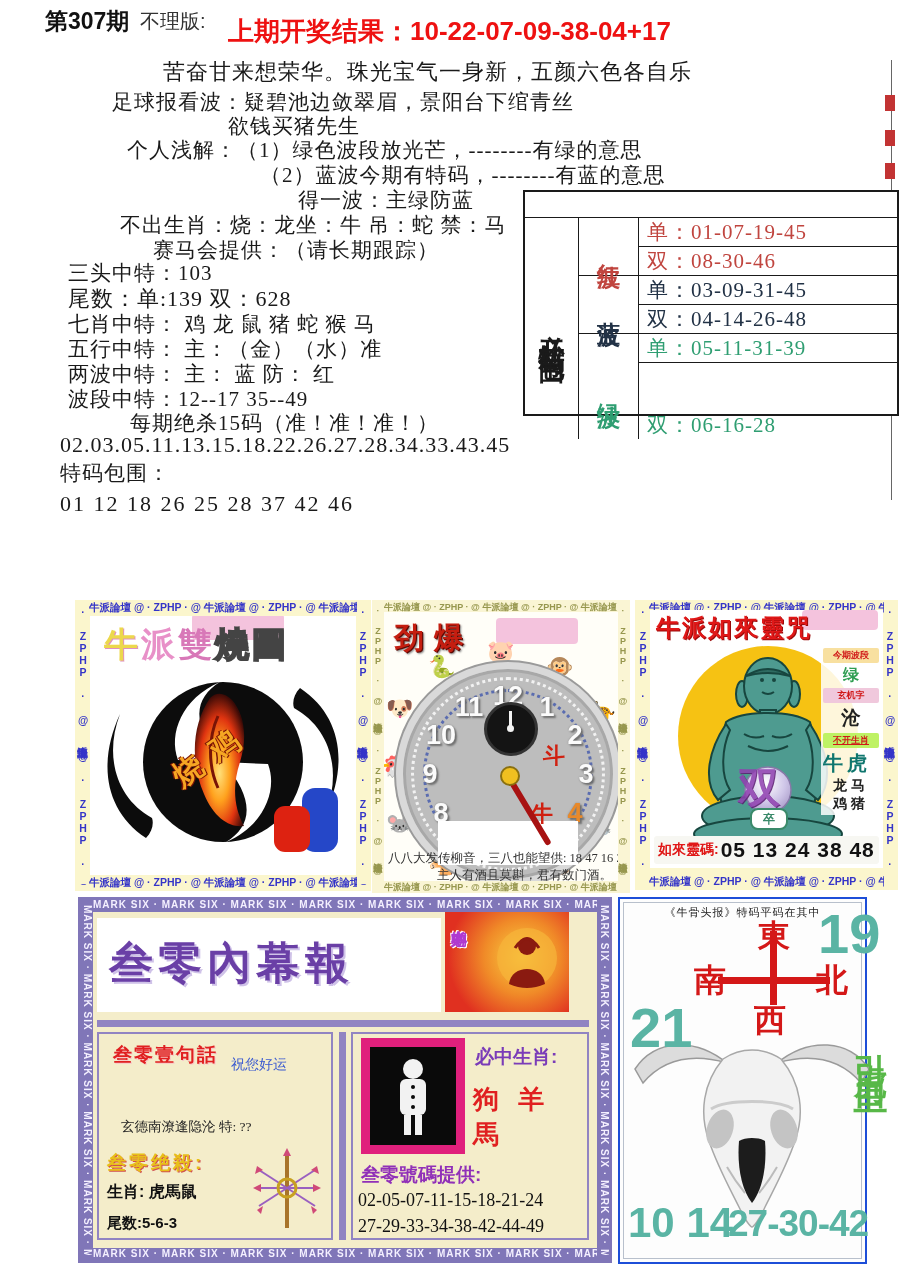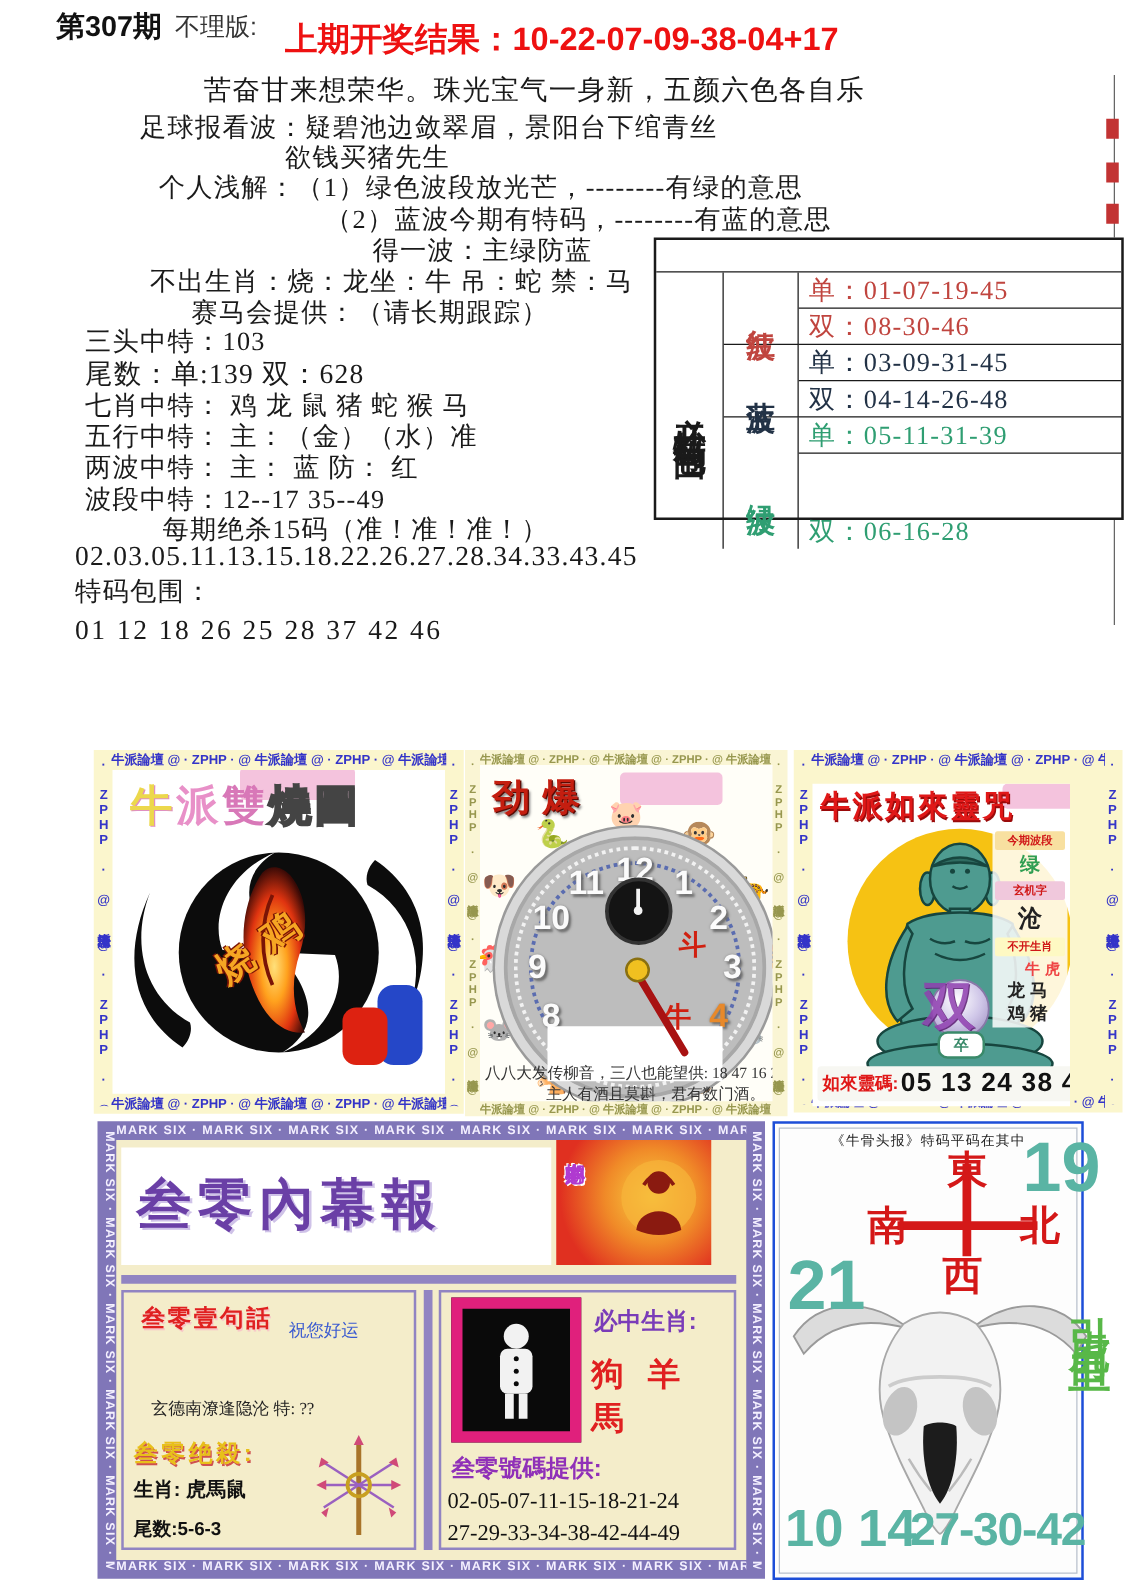--- a/index.html
+++ b/index.html
@@ -196,21 +196,21 @@
       <div class="abs ser nowrap" style="left:4px;top:238px;width:228px;font-size:12.5px;color:#333;text-align:right;">八八大发传柳音，三八也能望供: 18 47 16 20 4</div>
       <div class="abs ser nowrap" style="left:4px;top:255px;width:224px;font-size:12.5px;color:#333;text-align:right;">主人有酒且莫斟，君有数门酒。</div>
     </div>
   </div>
 
   <div class="abs zpanel" style="left:635px;top:600px;width:263px;height:290px;">
     <div class="zstrip" style="left:14px;top:1px;right:14px;height:14px;">牛派論壇 @ · ZPHP · @ 牛派論壇 @ · ZPHP · @ 牛派論壇 @ · ZPHP · @ 牛</div>
     <div class="zstrip" style="left:14px;bottom:1px;right:14px;height:14px;">牛派論壇 @ · ZPHP · @ 牛派論壇 @ · ZPHP · @ 牛派論壇 @ · ZPHP · @ 牛</div>
     <div class="zstrip vtext" style="left:1px;top:6px;width:14px;height:278px;">· ZPHP · @ 牛派論壇 @ · ZPHP · @ 牛派論壇 @ · ZPHP · @ 牛派論壇 @</div>
     <div class="zstrip vtext" style="right:1px;top:6px;width:14px;height:278px;">· ZPHP · @ 牛派論壇 @ · ZPHP · @ 牛派論壇 @ · ZPHP · @ 牛派論壇 @</div>
-    <div class="pinner" style="left:15px;top:27px;width:206px;height:258px;">
+    <div class="pinner" style="left:15px;top:10px;width:233px;height:258px;">
       <div class="blur-pink" style="left:152px;top:0px;width:76px;height:20px;"></div>
       <div class="abs san nowrap" style="left:6px;top:2px;font-size:24px;font-weight:bold;color:#e01818;letter-spacing:2px;text-shadow:1px 1px 0 #9a0a0a;">牛派如來靈咒</div>
 
       <svg class="abs" width="216" height="226" viewBox="0 0 216 226" style="left:10px;top:28px;">
         <defs>
           <radialGradient id="ball" cx="45%" cy="35%" r="70%">
             <stop offset="0%" stop-color="#ffffff"></stop>
               <stop offset="60%" stop-color="#cfc6e8"></stop>
               <stop offset="100%" stop-color="#a89ac8"></stop>
           </radialGradient>
@@ -239,22 +239,22 @@
 
       <div class="abs san" style="left:88px;top:150px;font-size:42px;font-weight:bold;color:#9040b0;opacity:.85;text-shadow:1px 1px 0 #5a1a70;">双</div>
       <div class="abs san" style="left:100px;top:198px;width:34px;height:18px;border:2px solid #3a8a6a;border-radius:8px;background:#fff;font-size:12px;font-weight:bold;color:#3a8a6a;text-align:center;line-height:18px;">卒</div>
 
 
       <div class="abs" style="right:2px;top:34px;width:56px;background:rgba(255,255,255,.85);padding:2px;">
         <span class="chip" style="background:#f8e0a0;">今期波段</span>
         <div class="san" style="text-align:center;font-size:16px;font-weight:bold;color:#2f9e52;">绿</div>
         <span class="chip" style="background:#f0c8dc;">玄机字</span>
         <div class="san" style="text-align:center;font-size:19px;font-weight:bold;color:#222;">沧</div>
-        <span class="chip" style="background:#fef9c3;">不开生肖</span>
-        <div class="san" style="text-align:right;font-size:12px;font-weight:bold;color:#ef4444;letter-spacing:4px;">牛虎</div>
+        <span class="chip" style="background:#bef264;text-decoration:underline;">不开生肖</span>
+        <div class="san" style="text-align:left;font-size:20px;font-weight:bold;color:#0f766e;letter-spacing:4px;">牛虎</div>
         <div class="san" style="text-align:center;font-size:14px;font-weight:bold;color:#222;letter-spacing:4px;">龙马</div>
         <div class="san" style="text-align:center;font-size:14px;font-weight:bold;color:#222;letter-spacing:4px;">鸡猪</div>
       </div>
 
       <div class="abs nowrap" style="left:4px;bottom:4px;width:225px;height:28px;background:#f7f7f2;border-radius:3px;display:flex;align-items:center;padding-left:4px;box-sizing:border-box;margin-top:40px;">
         <span class="san" style="font-size:14px;font-weight:bold;color:#e01818;">如來靈碼:</span>
         <span class="san" style="font-size:21px;font-weight:bold;color:#111;letter-spacing:1px;margin-left:2px;">05 13 24 38 48</span>
       </div>
     </div>
   </div>

